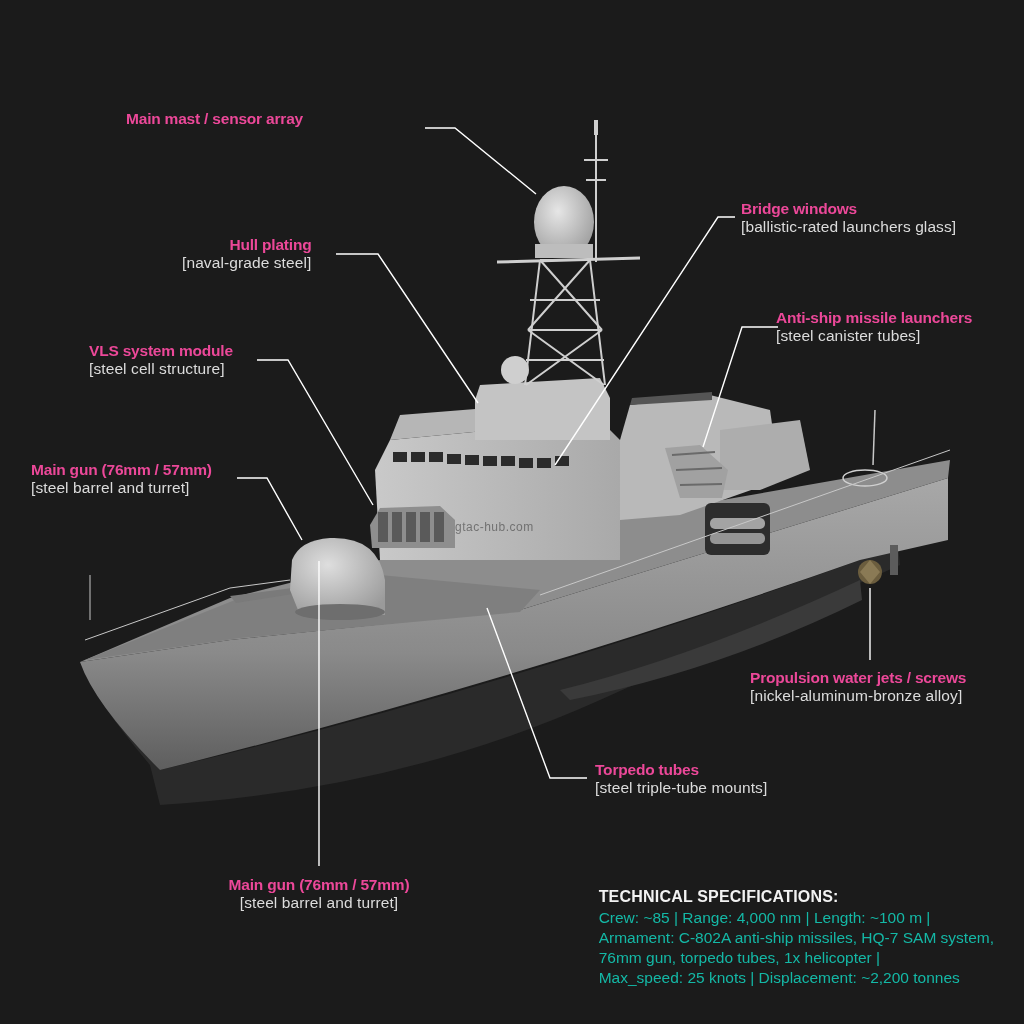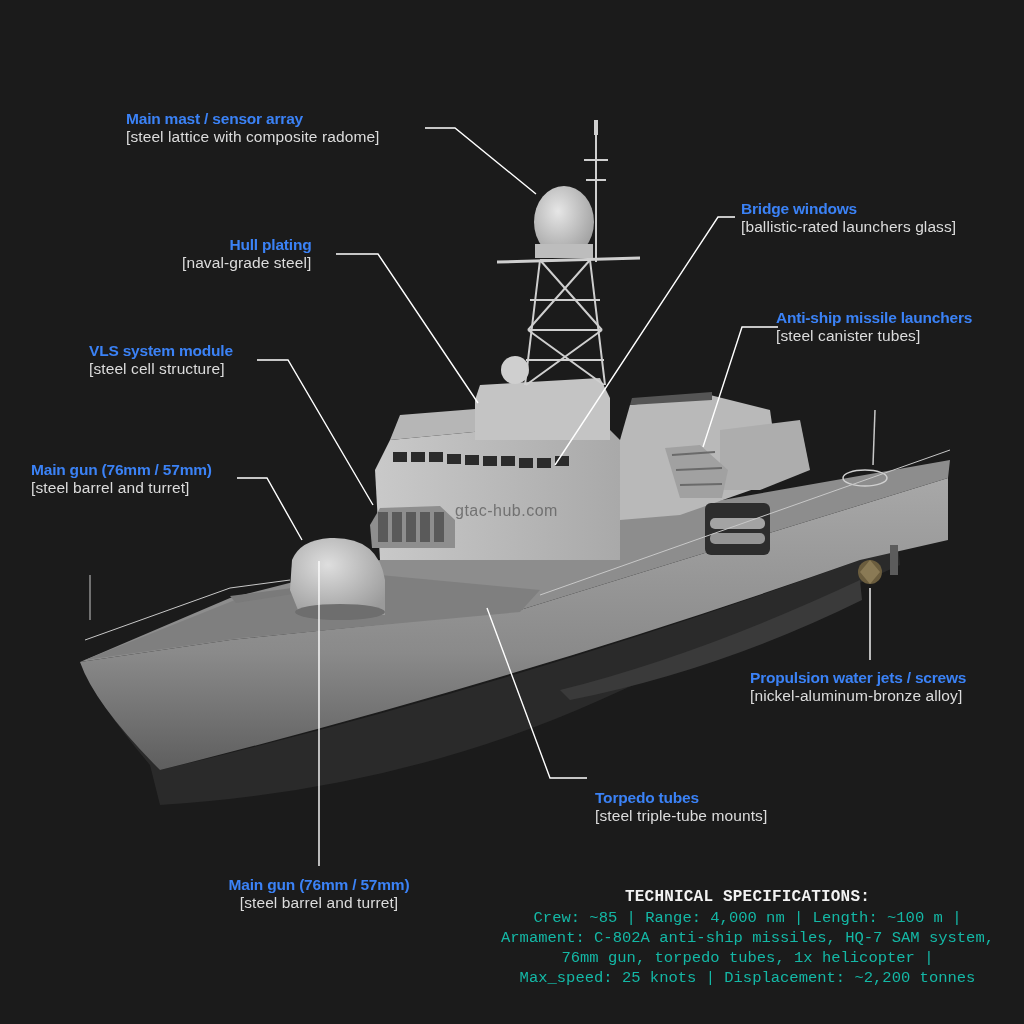--- a/index.html
+++ b/index.html
@@ -5,27 +5,27 @@
   html, body { margin: 0; padding: 0; }
   body {
     width: 1024px; height: 1024px; overflow: hidden;
     background: #1b1b1b;
     font-family: "Liberation Sans", "DejaVu Sans", sans-serif;
     color: #f2f2f2;
     position: relative;
   }
   #stage { position: absolute; left: 0; top: 0; width: 1024px; height: 1024px; }
   .callout { position: absolute; line-height: 1.15; }
-  .callout .title { font-weight: bold; font-size: 15.5px; color: #3b82f6; letter-spacing: -0.2px; }
+  .callout .title { font-weight: bold; font-size: 15.5px; color: #ec4899; letter-spacing: -0.2px; }
   .callout .material { font-size: 15.5px; color: #dcdcdc; letter-spacing: 0.1px; }
   .callout.center { text-align: center; }
-  #specs { position: absolute; right: 30px; top: 887px; text-align: center; line-height: 1.3; font-family: Liberation Mono, monospace; }
+  #specs { position: absolute; right: 30px; top: 887px; text-align: left; line-height: 1.3; }
   #specs .spec-heading { font-weight: bold; font-size: 16px; letter-spacing: 0.2px; }
   #specs .spec-line { font-size: 15.5px; color: #14b8a6; }
-  #watermark { position: absolute; left: 455px; top: 502px; font-size: 16px; color: rgba(90,90,90,0.75); letter-spacing: 0.5px; }
+  #watermark { position: absolute; left: 455px; top: 520px; font-size: 12px; color: rgba(90,90,90,0.75); letter-spacing: 0.5px; }
   .inline-normal { font-weight: bold; }
 </style>
 </head>
 <body>
 
 <div id="stage">
   <svg width="1024" height="1024" viewBox="0 0 1024 1024">
     <defs>
       <linearGradient id="hullGrad" x1="0" y1="0" x2="0" y2="1">
         <stop offset="0" stop-color="#a8a8a8"></stop>
@@ -146,21 +146,20 @@
       <polyline points="487,608 550,778 587,778"></polyline>
       <polyline points="319,561 319,866"></polyline>
     </g>
   </svg>
 
   <div id="watermark">gtac-hub.com</div>
 
   
   <div class="callout" style="left:126px; top:110px;">
     <div class="title">Main mast / sensor array</div>
-    <div class="material">[steel lattice with composite radome]</div>
   </div>
 
   <div class="callout" style="left:741px; top:200px;">
     <div class="title">Bridge windows</div>
     <div class="material">[ballistic-rated launchers glass]</div>
   </div>
 
   <div class="callout" style="left:182px; top:236px;text-align:right;">
     <div class="title">Hull plating</div>
     <div class="material">[naval-grade steel]</div>
@@ -179,21 +178,21 @@
   <div class="callout" style="left:31px; top:461px;">
     <div class="title">Main gun (76mm / 57mm)</div>
     <div class="material">[steel barrel and turret]</div>
   </div>
 
   <div class="callout" style="left:750px; top:669px;">
     <div class="title">Propulsion water jets / screws</div>
     <div class="material">[nickel-aluminum-bronze alloy]</div>
   </div>
 
-  <div class="callout" style="left:595px; top:761px;margin-top:28px;">
+  <div class="callout" style="left:595px; top:761px;">
     <div class="title">Torpedo tubes</div>
     <div class="material">[steel triple-tube mounts]</div>
   </div>
 
   <div class="callout center" style="left:219px; top:876px; width:200px;">
     <div class="title"><span>Main gun</span><span class="inline-normal"> (76mm / 57mm)</span></div>
     <div class="material">[steel barrel and turret]</div>
   </div>
 
   

